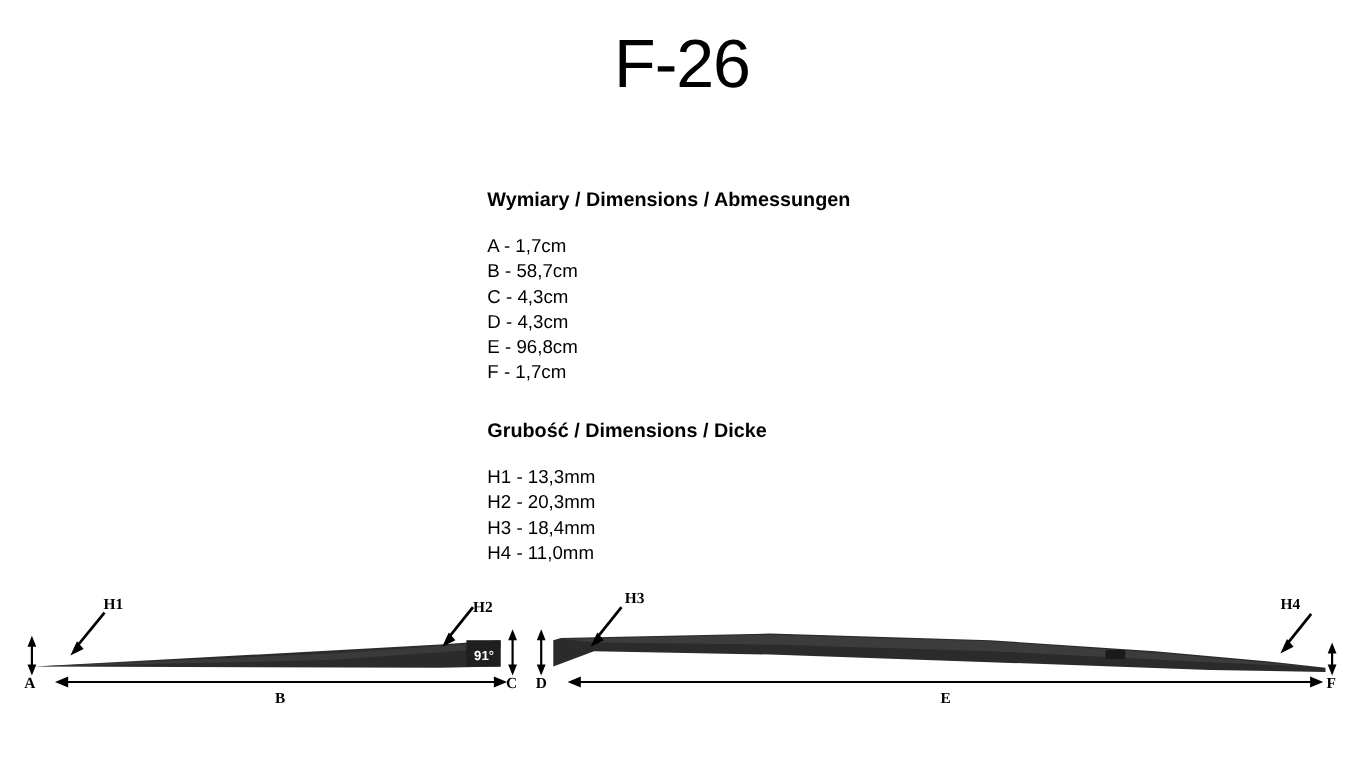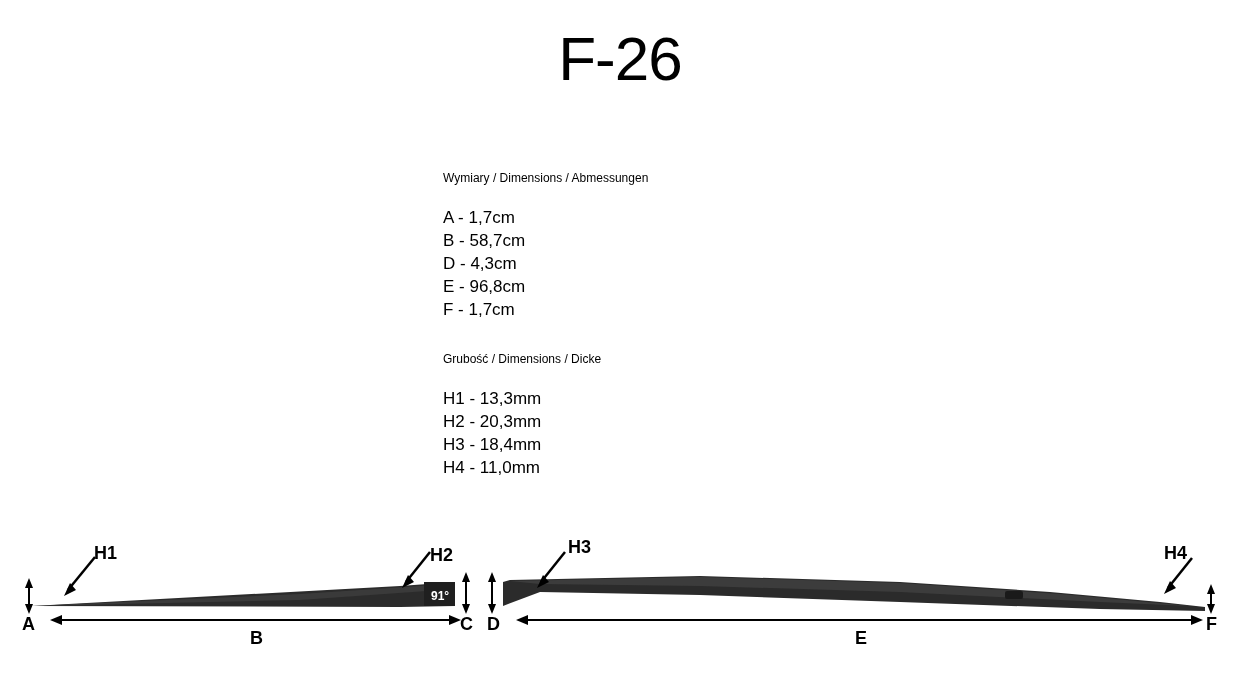--- a/index.html
+++ b/index.html
@@ -29,22 +29,22 @@
   }
 
   .spec-block {
     position: absolute;
     left: 443px;
     top: 172px;
     font-size: 17px;
     line-height: 1;
   }
   .spec-heading {
-    font-weight: normal;
-    font-size: 12px;
+    font-weight: bold;
+    font-size: 18px;
     margin-bottom: 22px;
     white-space: nowrap;
   }
   .spec-list {
     margin: 0 0 32px 0;
     padding: 0;
     list-style: none;
   }
   .spec-list li {
     font-size: 17px;
@@ -59,23 +59,23 @@
     top: 510px;
     width: 1240px;
     height: 170px;
   }
   .drawing svg {
     display: block;
   }
 
   .lbl {
     position: absolute;
-    font-size: 18px;
+    font-size: 14px;
     font-weight: bold;
-    font-family: Liberation Sans, sans-serif;
+    font-family: Liberation Serif, serif;
     color: #000;
     white-space: nowrap;
   }
   .angle {
     position: absolute;
     font-size: 12px;
     font-weight: bold;
     color: #ffffff;
     white-space: nowrap;
     text-align: right;
@@ -85,20 +85,21 @@
 <body>
 
 <div class="title">F-26</div>
 
 <div class="spec-block">
 
   <div class="spec-heading">Wymiary / Dimensions / Abmessungen</div>
   <ul class="spec-list">
     <li>A - 1,7cm</li>
     <li>B - 58,7cm</li>
+    <li>C - 4,3cm</li>
     <li>D - 4,3cm</li>
     <li>E - 96,8cm</li>
     <li>F - 1,7cm</li>
   </ul>
 
   <div class="spec-heading">Grubość / Dimensions / Dicke</div>
   <ul class="spec-list">
     <li>H1 - 13,3mm</li>
     <li>H2 - 20,3mm</li>
     <li>H3 - 18,4mm</li>

